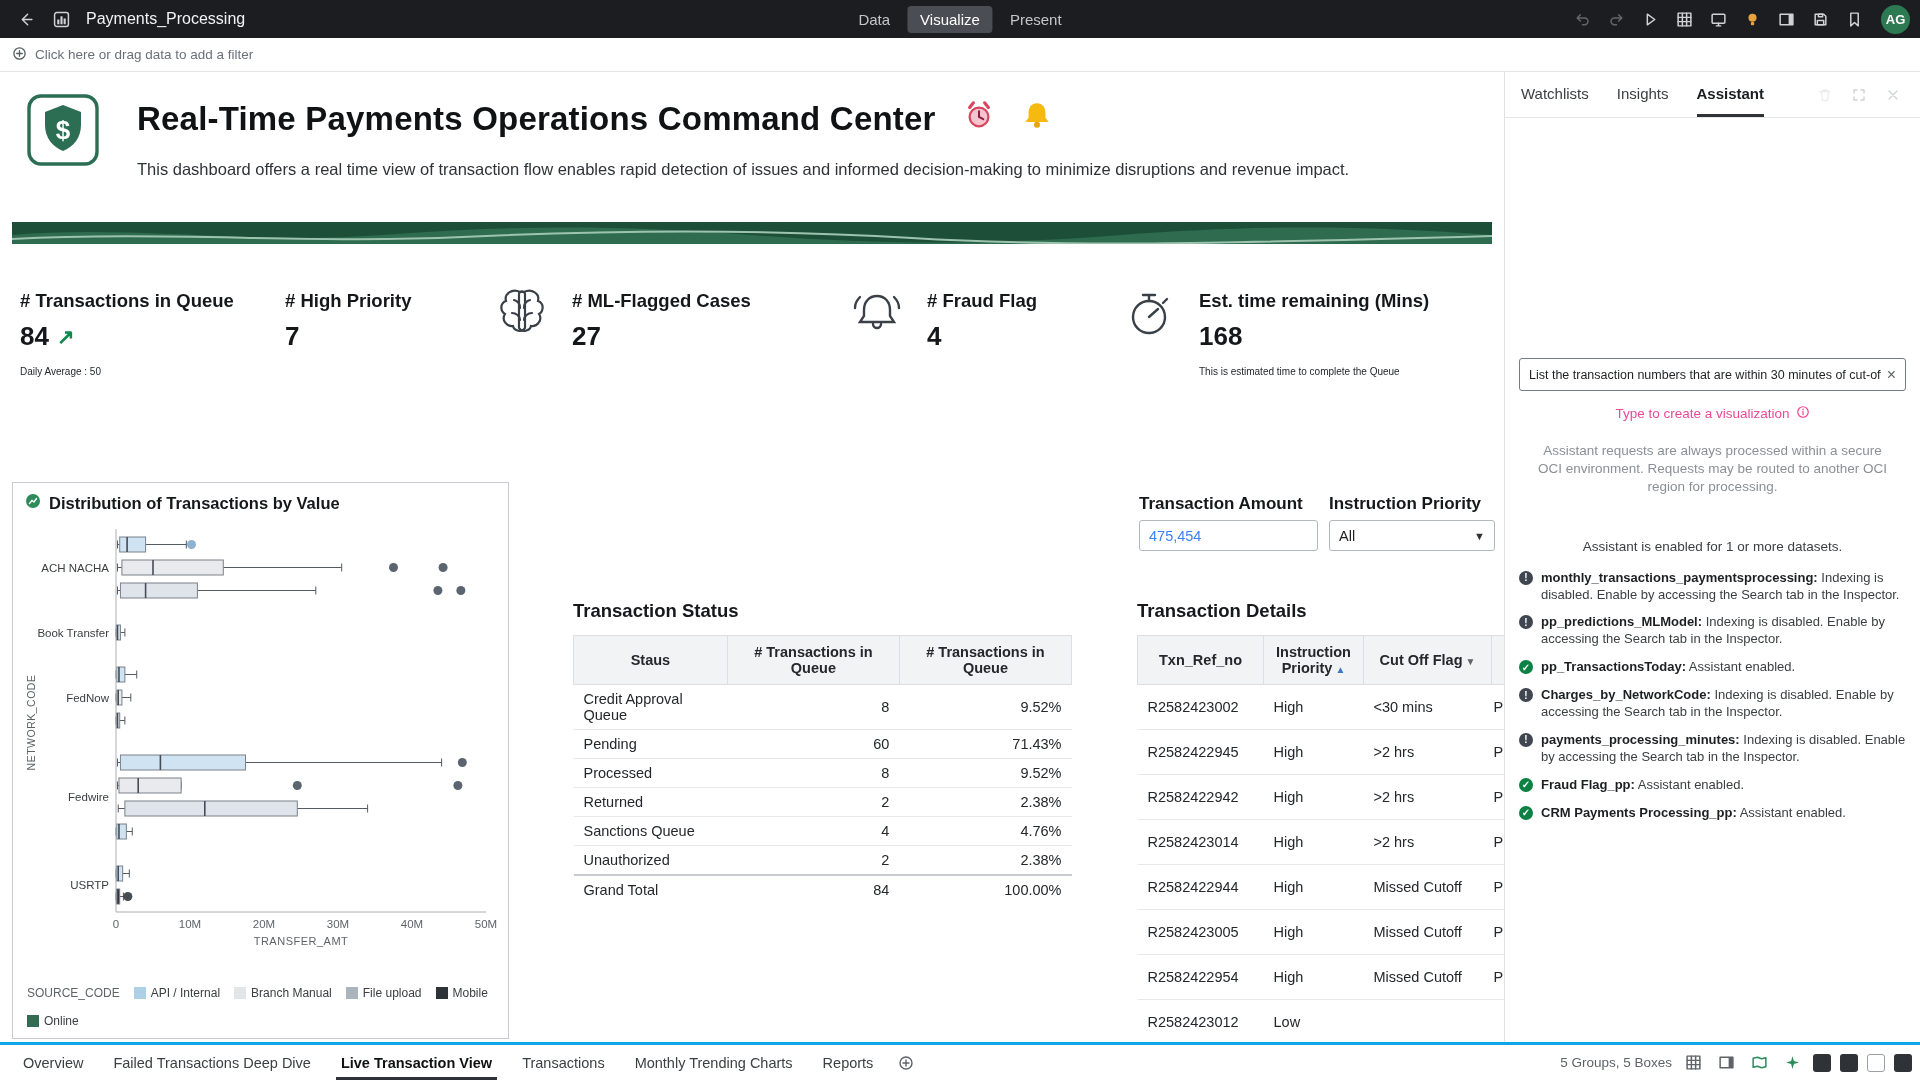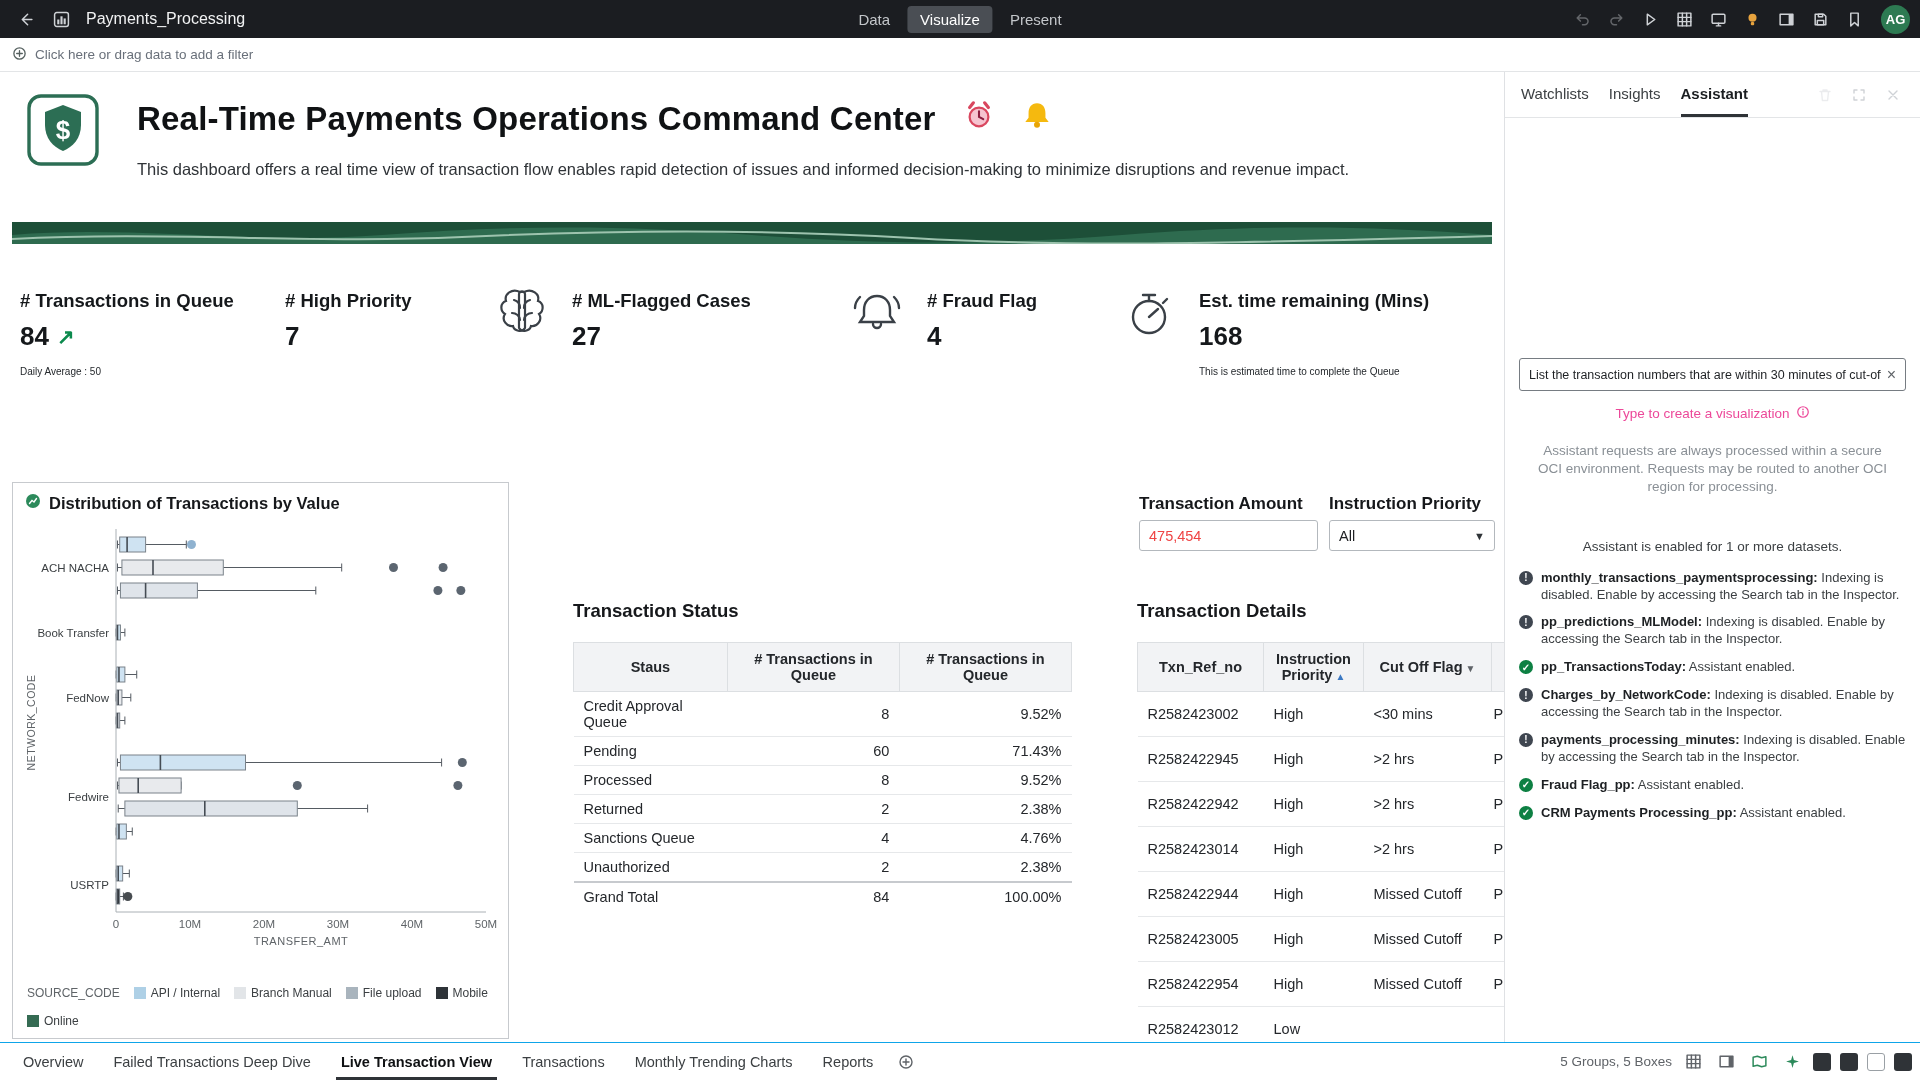--- a/index.html
+++ b/index.html
@@ -45,65 +45,65 @@
   .chart-card{position:absolute;left:12px;top:410px;width:497px;height:557px;border:1px solid #c7cace;display:flex;flex-direction:column;background:#fff}
   .chart-title-row{padding:10px 12px 4px;display:flex;align-items:center;gap:8px;font-size:16.5px;font-weight:bold;color:#16181b}
   .chart-title-row svg{width:16px;height:16px}
   .chart-body{flex:1}
   .legend-row{display:flex;align-items:flex-start;gap:14px;padding:4px 14px 10px;font-size:12px;color:#3c4043;flex-wrap:wrap}
   .legend-title{color:#5f6468}
   .legend-item{display:flex;align-items:center;gap:5px}
   .legend-swatch{width:12px;height:12px;display:inline-block}
 
   
-  .block-title{font-size:18.5px;font-weight:bold;color:#16181b;margin-bottom:20px}
+  .block-title{font-size:18.5px;font-weight:bold;color:#16181b;margin-bottom:13px}
   table{border-collapse:collapse;font-size:14.5px;color:#24272b}
   th{background:#f2f3f5;font-weight:bold;padding:8px 10px;border:1px solid #dcdfe2;text-align:center;color:#24272b}
   td{padding:6px 10px;border-bottom:1px solid #e6e8ea}
   .status-block{position:absolute;left:573px;top:528px;width:499px}
   .status-block table{width:100%}
   .status-block td.num{text-align:right}
   .status-block tr.total td{border-top:2px solid #c7cace;border-bottom:none}
   .details-block{position:absolute;left:1137px;top:528px;width:367px;height:444px;overflow:hidden}
   .details-block table{width:412px;table-layout:fixed}
   .details-block td{padding:14px 10px;border-bottom:1px solid #e6e8ea;white-space:nowrap;overflow:hidden}
   .details-block td.clip{white-space:normal;line-height:1.25;padding:6px 2px}
   .sort-asc{color:#3b78c3;font-size:10px;margin-left:3px}
   .sort-desc{color:#5f6368;font-size:10px;margin-left:3px}
 
   
   .ctrl-label{position:absolute;top:422px;font-size:17px;font-weight:bold;color:#16181b}
-  .amount-input{position:absolute;left:1139px;top:448px;width:179px;height:31px;border:1px solid #b3b8bd;border-radius:3px;font-size:14.5px;padding:0 9px;color:#ef4444;font-family:"Liberation Sans",sans-serif}
+  .amount-input{position:absolute;left:1139px;top:448px;width:179px;height:31px;border:1px solid #b3b8bd;border-radius:3px;font-size:14.5px;padding:0 9px;color:#3b82f6;font-family:"Liberation Sans",sans-serif}
   .priority-select{position:absolute;left:1329px;top:448px;width:166px;height:31px;border:1px solid #b3b8bd;border-radius:3px;display:flex;align-items:center;justify-content:space-between;padding:0 9px;font-size:14.5px;background:#fff}
   .caret{font-size:11px;color:#2f3337}
 
   
   .panel{width:416px;border-left:1px solid #dfe1e4;display:flex;flex-direction:column;background:#fff}
-  .panel-tabs{flex:0 0 46px;border-bottom:1px solid #e3e5e7;display:flex;align-items:stretch;padding:0 16px;gap:20px;font-size:15px;color:#3c4043}
+  .panel-tabs{flex:0 0 46px;border-bottom:1px solid #e3e5e7;display:flex;align-items:stretch;padding:0 16px;gap:28px;font-size:15px;color:#3c4043}
   .panel-tab{display:flex;align-items:center;border-bottom:3px solid transparent}
   .panel-tab.active{font-weight:bold;color:#1b1e21;border-bottom-color:#2f3337}
   .panel-tab-icons{margin-left:auto;display:flex;align-items:center;gap:12px;color:#5f6368}
   .panel-tab-icons svg{width:16px;height:16px}
   .assistant{flex:1;padding:0 14px;overflow:hidden}
   .ask-box{margin-top:240px;display:flex;align-items:center;border:1px solid #767c82;border-radius:3px;height:33px;padding:0 9px;gap:6px}
   .ask-box input{flex:1;border:none;outline:none;font-size:12.5px;color:#1e2124;font-family:"Liberation Sans",sans-serif}
   .clear-x{color:#5f6368;font-size:16px}
   .hint{margin-top:14px;display:flex;justify-content:center;align-items:center;gap:6px;color:#ec4899;font-size:13.5px}
   .hint svg{width:14px;height:14px}
   .privacy{margin:20px auto 0;width:360px;text-align:center;color:#8a9096;font-size:13.5px;line-height:1.35}
   .enabled-note{margin-top:42px;text-align:center;color:#3c4043;font-size:13.5px}
   .datasets{list-style:none;margin-top:16px;display:flex;flex-direction:column;gap:11px;font-size:13px;color:#3c4043;line-height:1.3}
   .ds-item{position:relative;padding-left:22px}
   .ds-item b{color:#1d2023}
   .ds-icon{position:absolute;left:0;top:1px;width:14px;height:14px;border-radius:50%;color:#fff;font-size:10px;font-weight:bold;display:flex;align-items:center;justify-content:center}
   .ds-icon.warning{background:#3f4650}
   .ds-icon.ok{background:#0d8043}
 
   
-  .bottombar{flex:0 0 38px;border-top:1px solid #0ea5e9;display:flex;align-items:stretch;padding:0 8px;font-size:14.5px;color:#3c4043;background:#fff}
+  .bottombar{flex:0 0 38px;border-top:3px solid #0ea5e9;display:flex;align-items:stretch;padding:0 8px;font-size:14.5px;color:#3c4043;background:#fff}
   .sheet-tab{display:flex;align-items:center;padding:0 15px;position:relative;white-space:nowrap}
   .sheet-tab.active{font-weight:bold;color:#0f1113}
   .sheet-tab.active::after{content:"";position:absolute;left:10px;right:10px;bottom:0;height:3px;background:#2f3337}
   .add-sheet{display:flex;align-items:center;padding:0 10px;color:#5f6368}
   .add-sheet svg{width:16px;height:16px}
   .bottom-right{margin-left:auto;display:flex;align-items:center;gap:9px;color:#5f6368;font-size:13.5px}
   .bottom-right .icon-btn{width:24px;height:24px;color:#5f6368}
   .bottom-right .green{color:#2c8a5b}
   .sq{width:18px;height:18px;border-radius:3px}
   .sq.dark{background:#2f3337}

